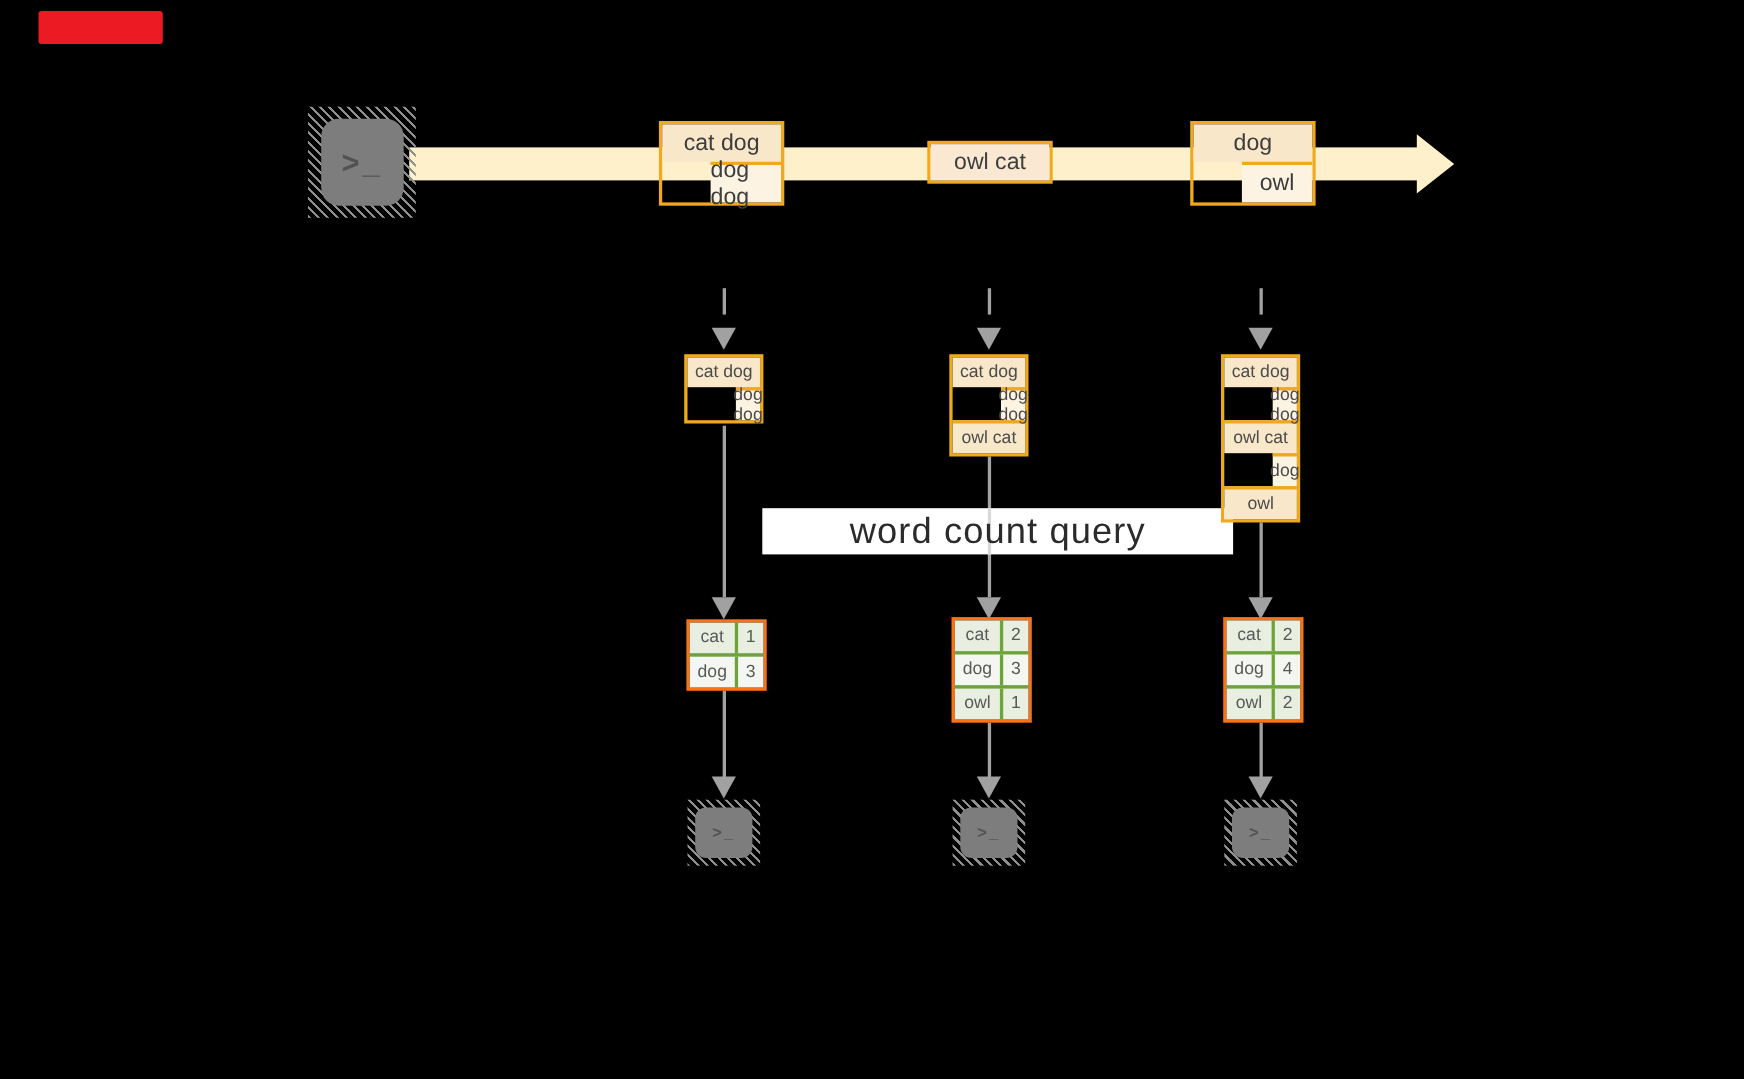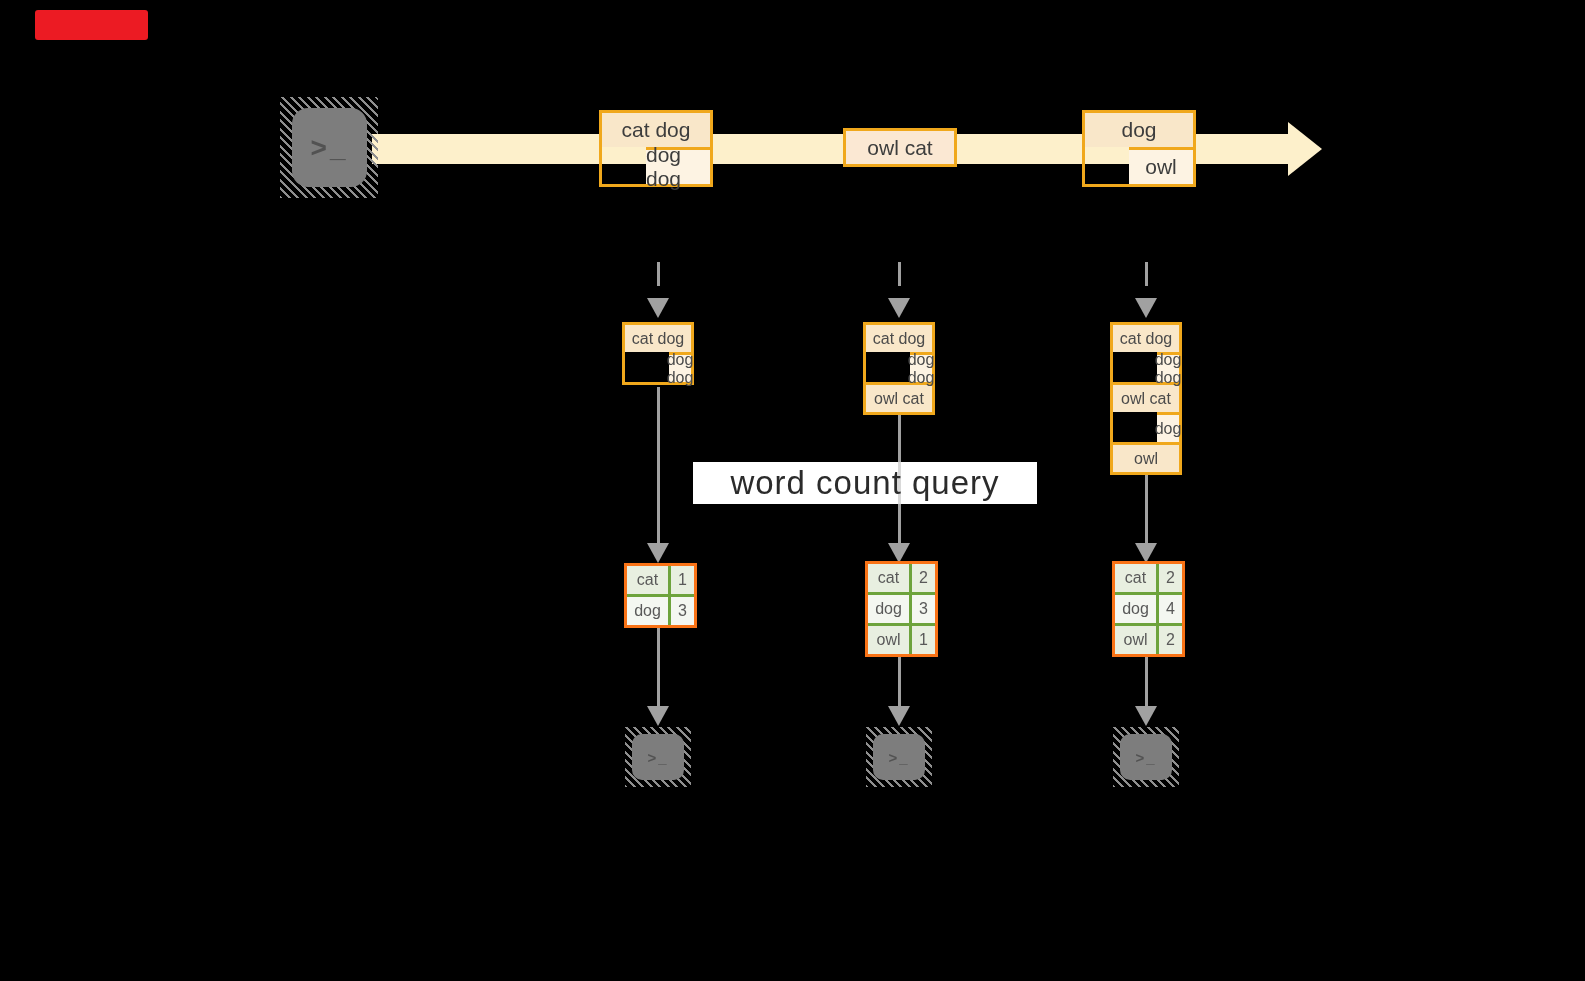--- a/index.html
+++ b/index.html
@@ -72,21 +72,21 @@
   
   .vline { width:3px; background:#a1a1a1; }
   .head-down {
     width:0; height:0;
     border-left:11px solid rgba(0,0,0,0); border-right:11px solid rgba(0,0,0,0);
     border-top:20px solid #a1a1a1;
   }
 
   
   .query-band {
-    left:693px; top:462px; width:344px; height:42px; background:#ffffff; z-index:1;
+    left:693px; top:462px; width:428px; height:42px; background:#ffffff; z-index:1;
   }
   .query-line { position:absolute; left:205px; top:0; width:3px; height:42px; background:#d9d9d9; }
   .query-text {
     position:absolute; left:0; top:0; width:100%; height:100%;
     display:flex; align-items:center; justify-content:center;
     font-size:33px; font-weight:300; color:#2b2b2b; letter-spacing:1px;
   }
 </style>
 </head>
 <body>

